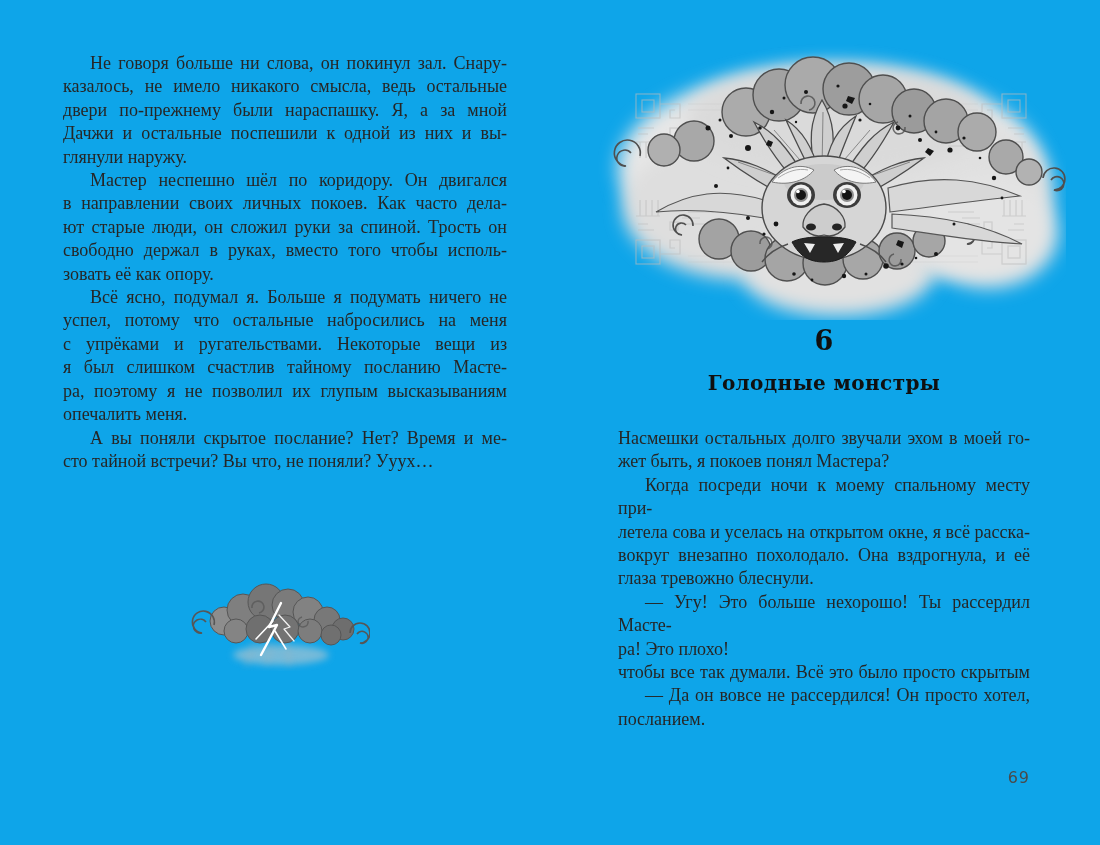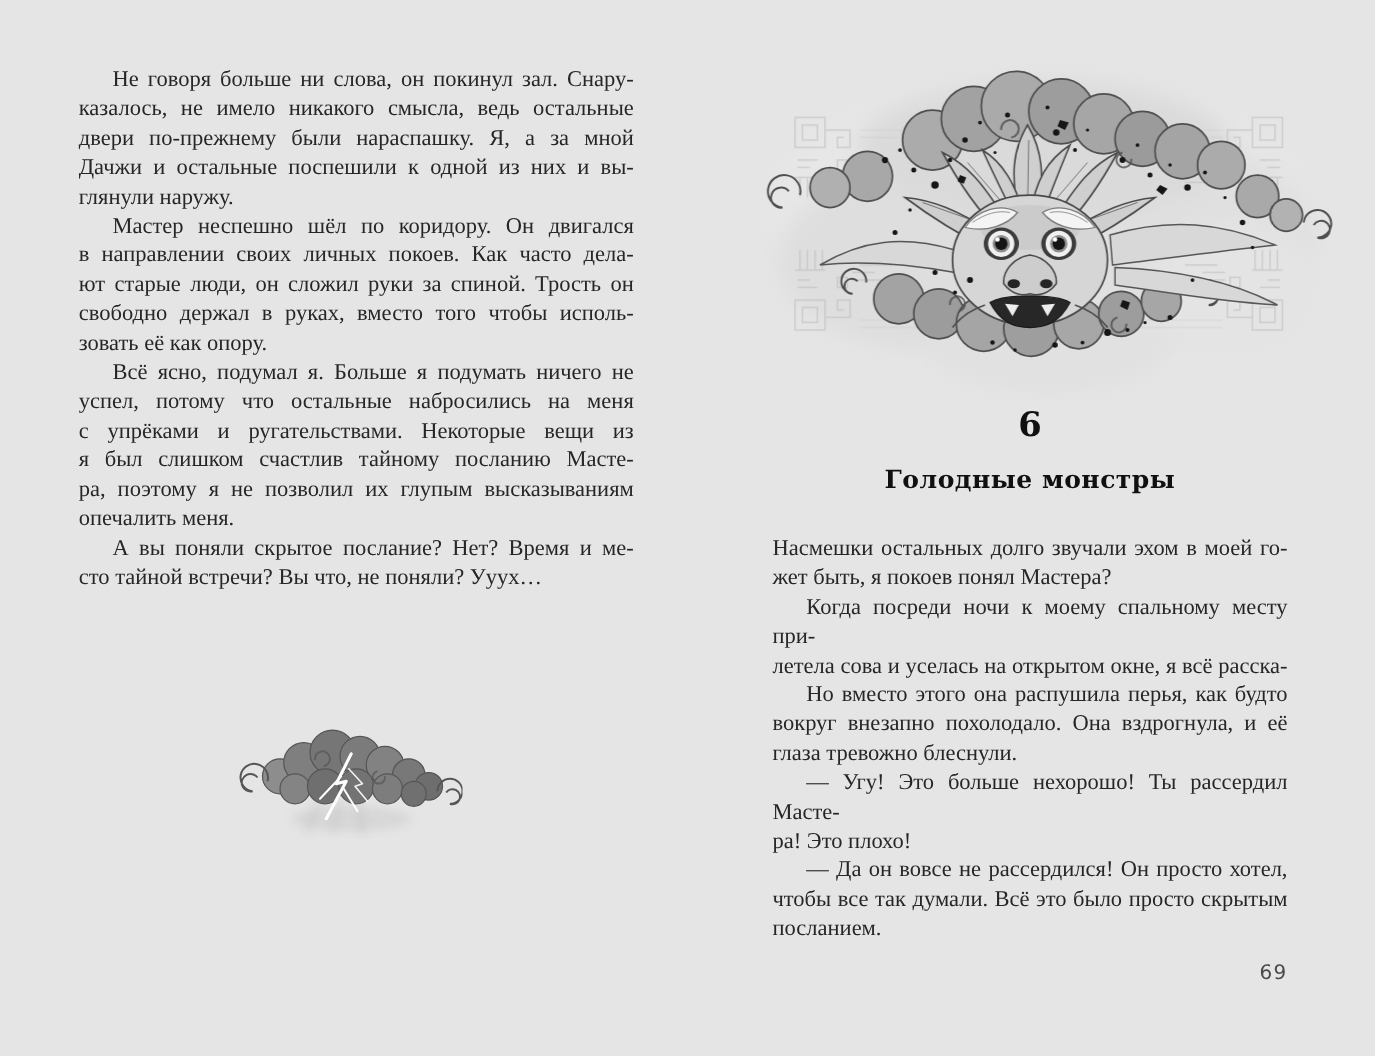--- a/index.html
+++ b/index.html
@@ -1,17 +1,17 @@
 <!DOCTYPE html>
 <html><head>
 <meta charset="utf-8">
 <style>
   html,body{margin:0;padding:0;background:#ffffff;}
   .spread{
-    position:relative;width:1100px;height:845px;background:#e5e5e5;
+    position:relative;width:1100px;height:845px;background:#0ea5e9;
     font-family:"Liberation Serif", serif;color:#262626;overflow:hidden;
   }
   .text-col{position:absolute;font-size:18px;line-height:23.4px;}
   #left-col{left:63px;top:52px;width:444px;}
   #right-col{left:618px;top:427px;width:412px;}
   .para{margin:0;}
   .line{text-align:justify;text-align-last:justify;}
   .line.last{text-align-last:left;}
   .para.indent .line.first{text-indent:27px;}
   .chapter-number{
@@ -289,31 +289,30 @@
     <div id="right-col" class="text-col">
         <div class="para">
           <div class="line first">Насмешки остальных долго звучали эхом в моей го-</div>
           <div class="line last">жет быть, я покоев понял Мастера?</div>
         </div>
         <div class="para indent">
           <div class="line first">Когда посреди ночи к моему спальному месту при-</div>
           <div class="line">летела сова и уселась на открытом окне, я всё расска-</div>
         </div>
         <div class="para indent">
-          <div class="line first">Но вместо этого она распушила перья, как будто</div>
           <div class="line">вокруг внезапно похолодало. Она вздрогнула, и её</div>
           <div class="line last">глаза тревожно блеснули.</div>
         </div>
         <div class="para indent">
           <div class="line first">— Угу! Это больше нехорошо! Ты рассердил Масте-</div>
           <div class="line last">ра! Это плохо!</div>
         </div>
         <div class="para indent">
+          <div class="line">чтобы все так думали. Всё это было просто скрытым</div>
           <div class="line first">— Да он вовсе не рассердился! Он просто хотел,</div>
-          <div class="line">чтобы все так думали. Всё это было просто скрытым</div>
           <div class="line last">посланием.</div>
         </div>
       </div>
 
     <div class="page-number">69</div>
   </div>
 
 </div>
 
 </body></html>

